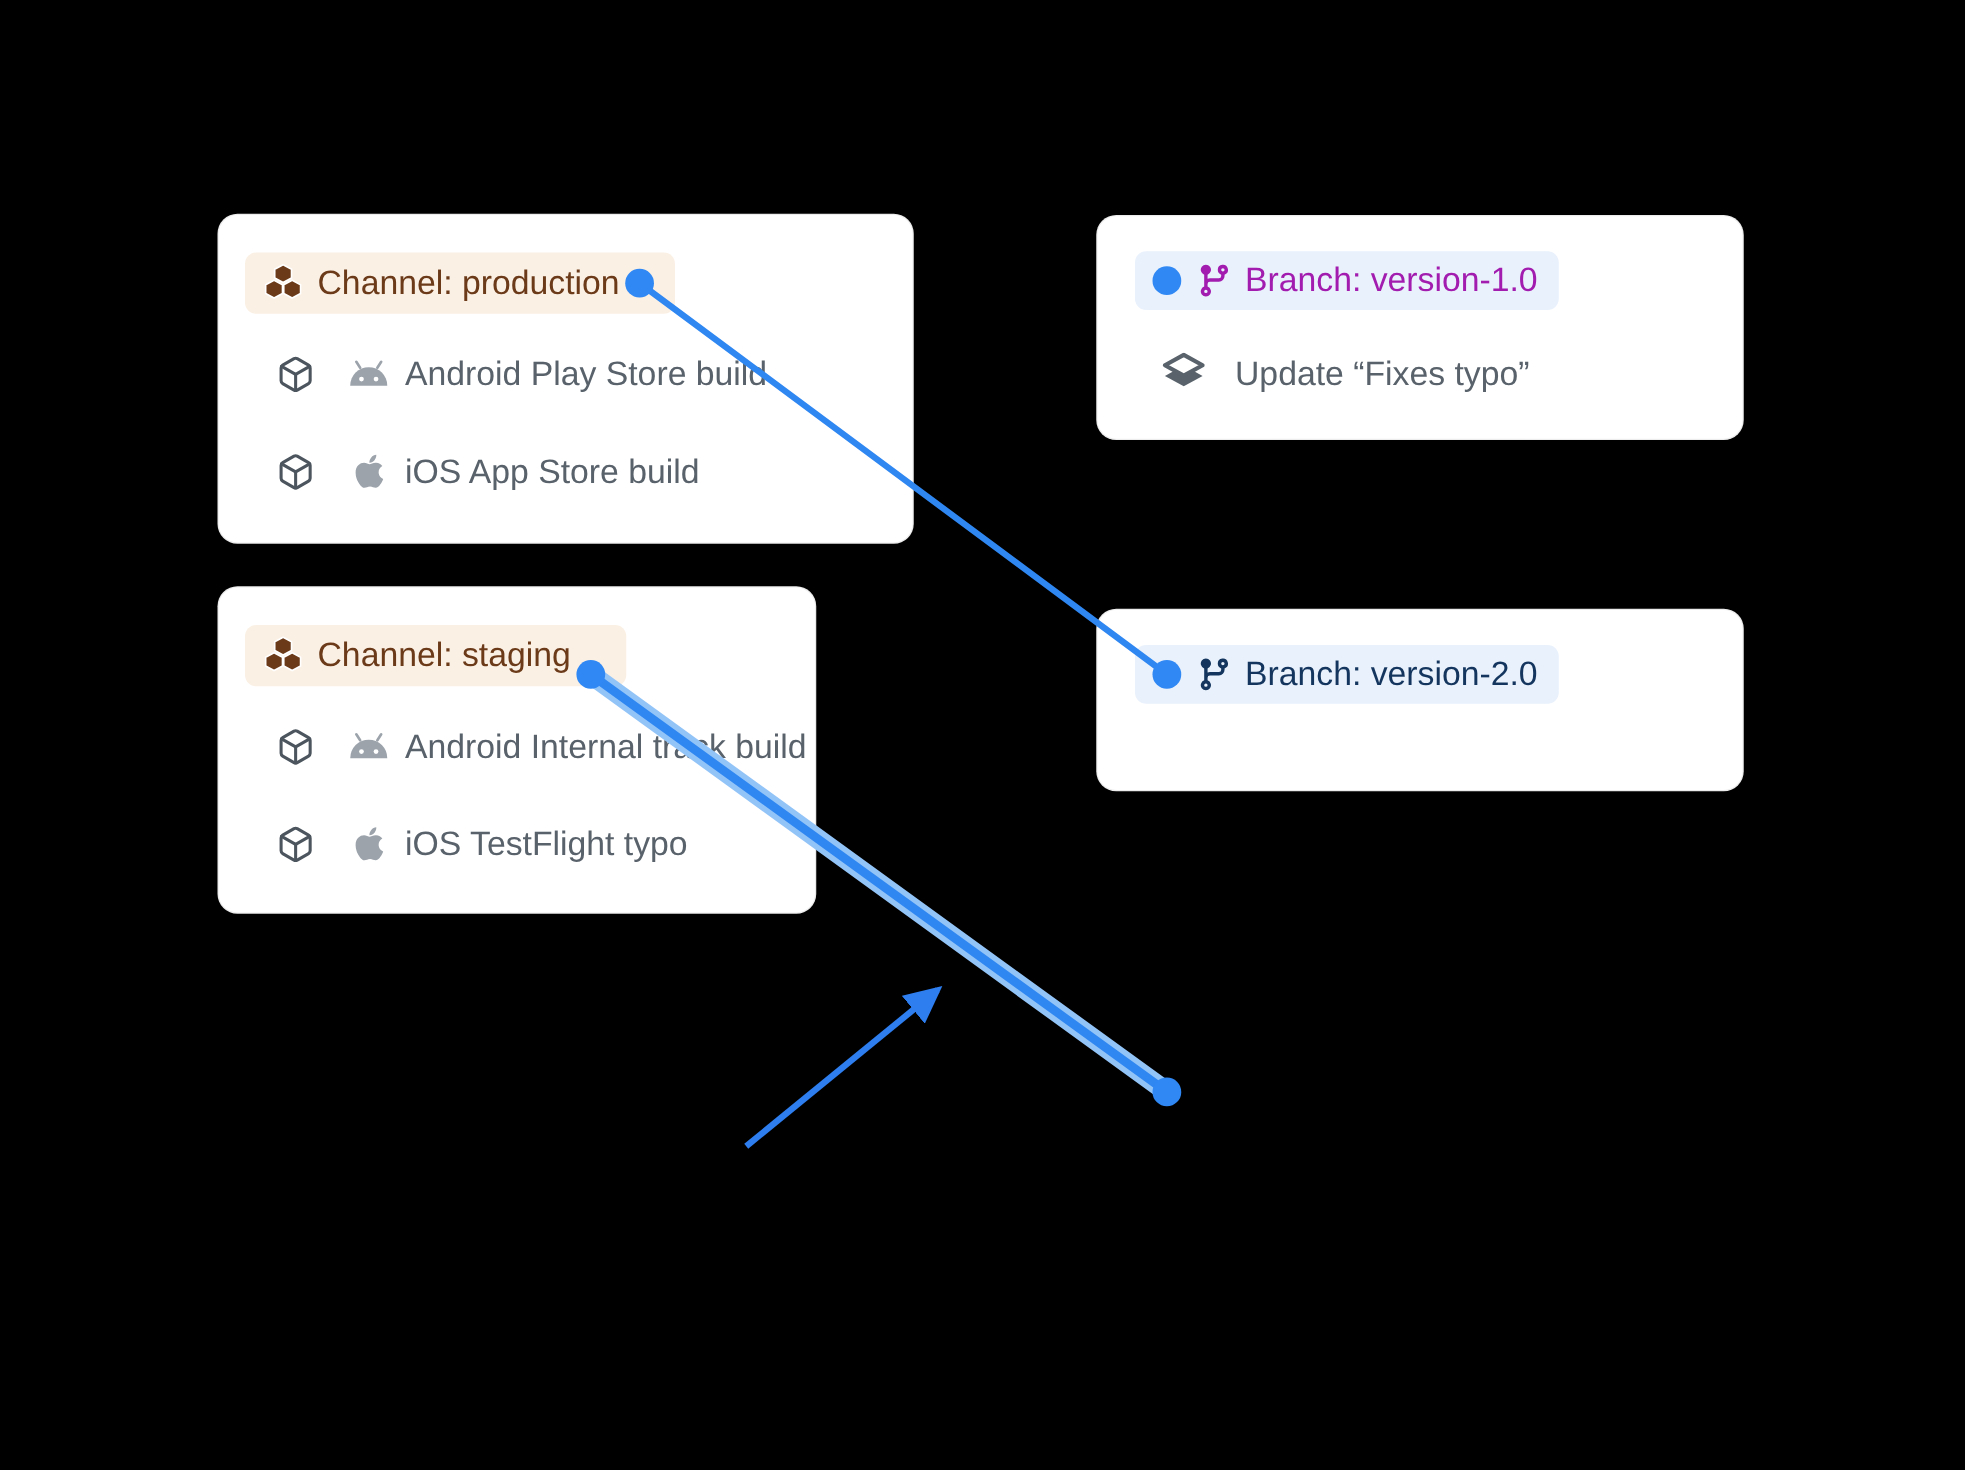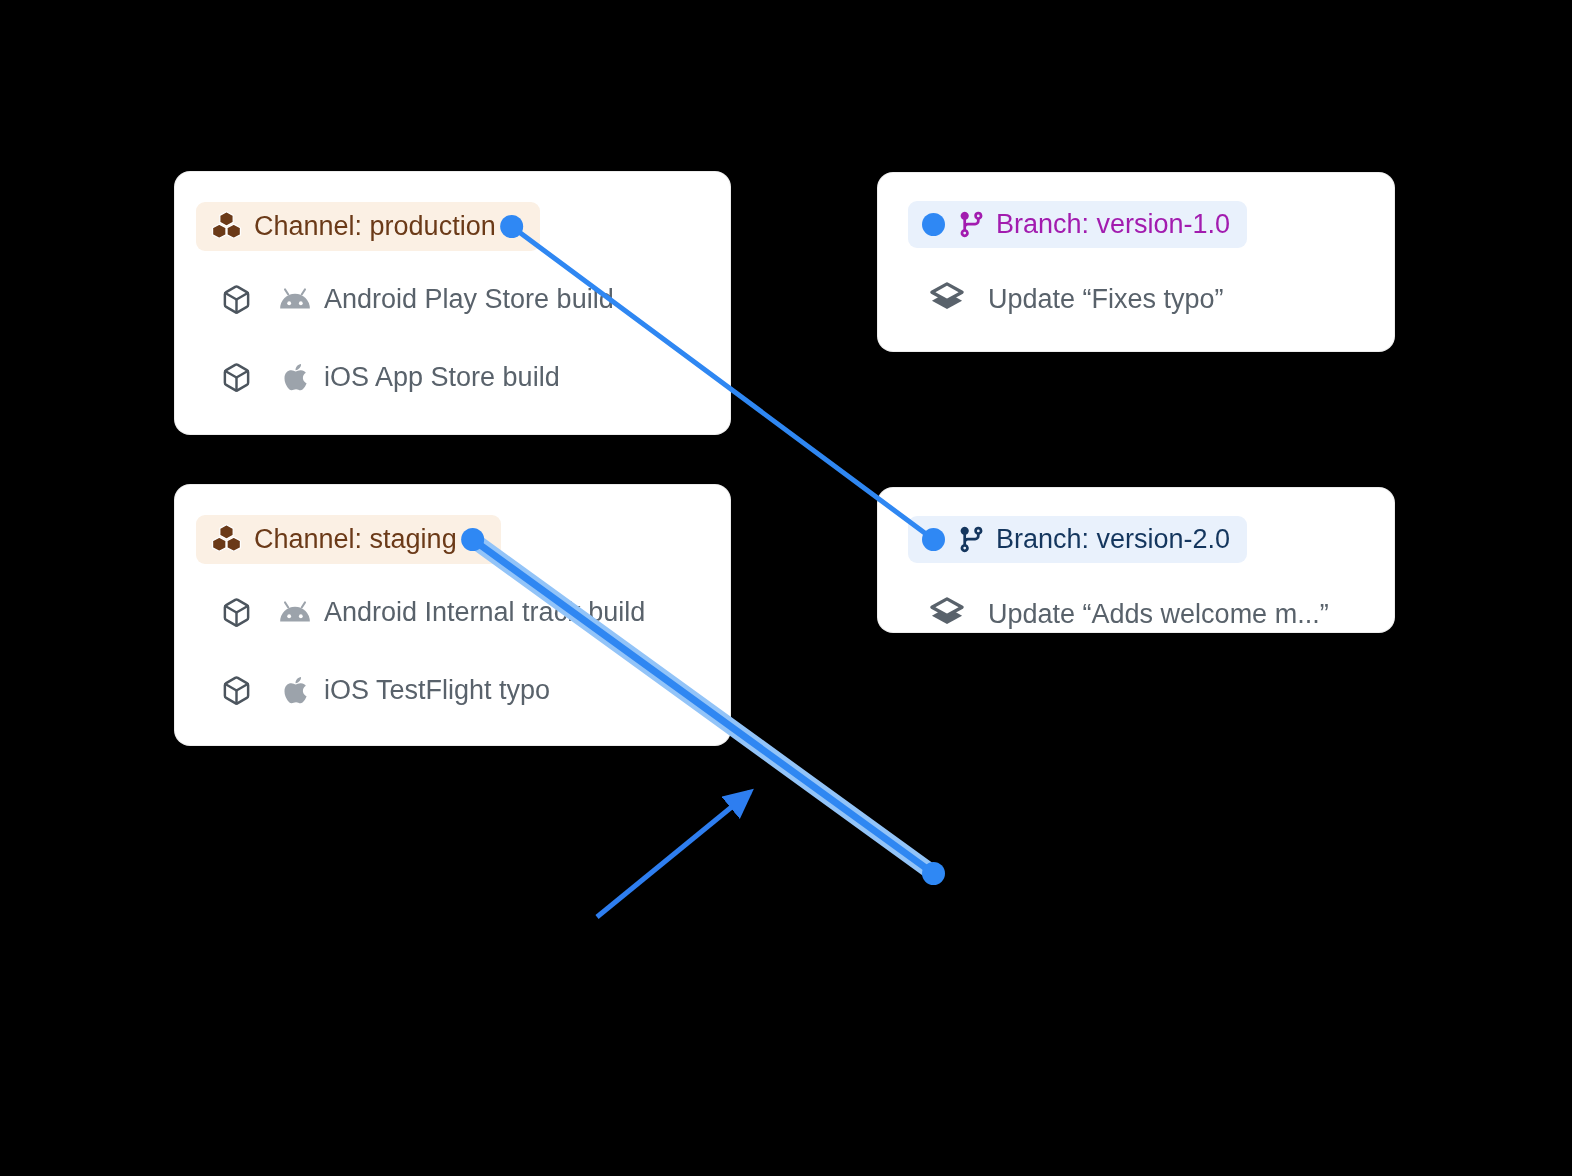--- a/index.html
+++ b/index.html
@@ -5,21 +5,21 @@
   * { margin:0; padding:0; box-sizing:border-box; }
   html,body { background:#000; }
   body { font-family:"Liberation Sans","DejaVu Sans",sans-serif; }
   #canvas { position:relative; width:1572px; height:1176px; background:#000; overflow:hidden; }
 
   .card {
     position:absolute; background:#fff; border-radius:15px;
     box-shadow:0 0 0 1px #ececec, 0 3px 7px rgba(0,0,0,.14);
   }
   #channel-card-0 { left:175px; top:172px; width:555px; height:262px; }
-  #channel-card-1 { left:175px; top:485px; width:555px; height:260px; }
+  #channel-card-1 { left:175px; top:470px; width:477px; height:260px; }
   #branch-card-0  { left:878px; top:173px; width:516px; height:178px; }
   #branch-card-1  { left:878px; top:488px; width:516px; height:144px; }
   #branch-card-2  { left:878px; top:822px; width:516px; height:175px; }
 
   .pill-channel {
     margin:30px 0 0 21px; display:inline-flex; align-items:center; gap:12px;
     background:#fbf0e4; color:#6b3a18; border-radius:9px;
     padding:9px 44px 9px 15px; font-size:27px; line-height:1; white-space:nowrap;
   }
   .pill-channel svg { display:block; }
@@ -176,29 +176,20 @@
 
   <div class="card" id="branch-card-1">
     <div class="pill-branch linked">
       <span class="dot-space"></span>
       <span class="git-icon">
         <svg width="29" height="29" viewBox="0 0 16 16" fill="currentColor">
           <path d="M9.5 3.25a2.25 2.25 0 1 1 3 2.122V6A2.5 2.5 0 0 1 10 8.5H6a1 1 0 0 0-1 1v1.128a2.251 2.251 0 1 1-1.5 0V5.372a2.25 2.25 0 1 1 1.5 0v1.836A2.5 2.5 0 0 1 6 7h4a1 1 0 0 0 1-1v-.628a2.25 2.25 0 0 1-1.5-2.122ZM4.25 13.5a.75.75 0 1 0 0-1.5.75.75 0 0 0 0 1.5Zm8.25-10.25a.75.75 0 1 0-1.5 0 .75.75 0 0 0 1.5 0ZM5 3.25a.75.75 0 1 1-1.5 0 .75.75 0 0 1 1.5 0Z"></path>
         </svg>
       </span>
       <span class="branch-label">Branch: version-2.0</span>
-    </div>
-    <div class="update-row">
-      <span class="layers-icon">
-        <svg width="40" height="33" viewBox="0 0 24 21">
-          <polygon points="12,6.6 21.6,11.9 12,17.2 2.4,11.9" fill="#59626b"></polygon>
-          <polygon points="12,1.2 21.6,6.5 12,11.8 2.4,6.5" fill="#ffffff" stroke="#59626b" stroke-width="2.1" stroke-linejoin="round"></polygon>
-        </svg>
-      </span>
-      <span class="update-label">Update “Adds welcome m...”</span>
     </div>
   </div>
 
 
   <svg id="overlay-svg">
     <defs>
       <marker id="arrowhead" markerWidth="8" markerHeight="7" refX="5" refY="2.9" orient="auto" markerUnits="strokeWidth">
         <path d="M0,0 L6,2.9 L0,5.8 Z" fill="#2e7ef0"></path>
       </marker>
     </defs>

